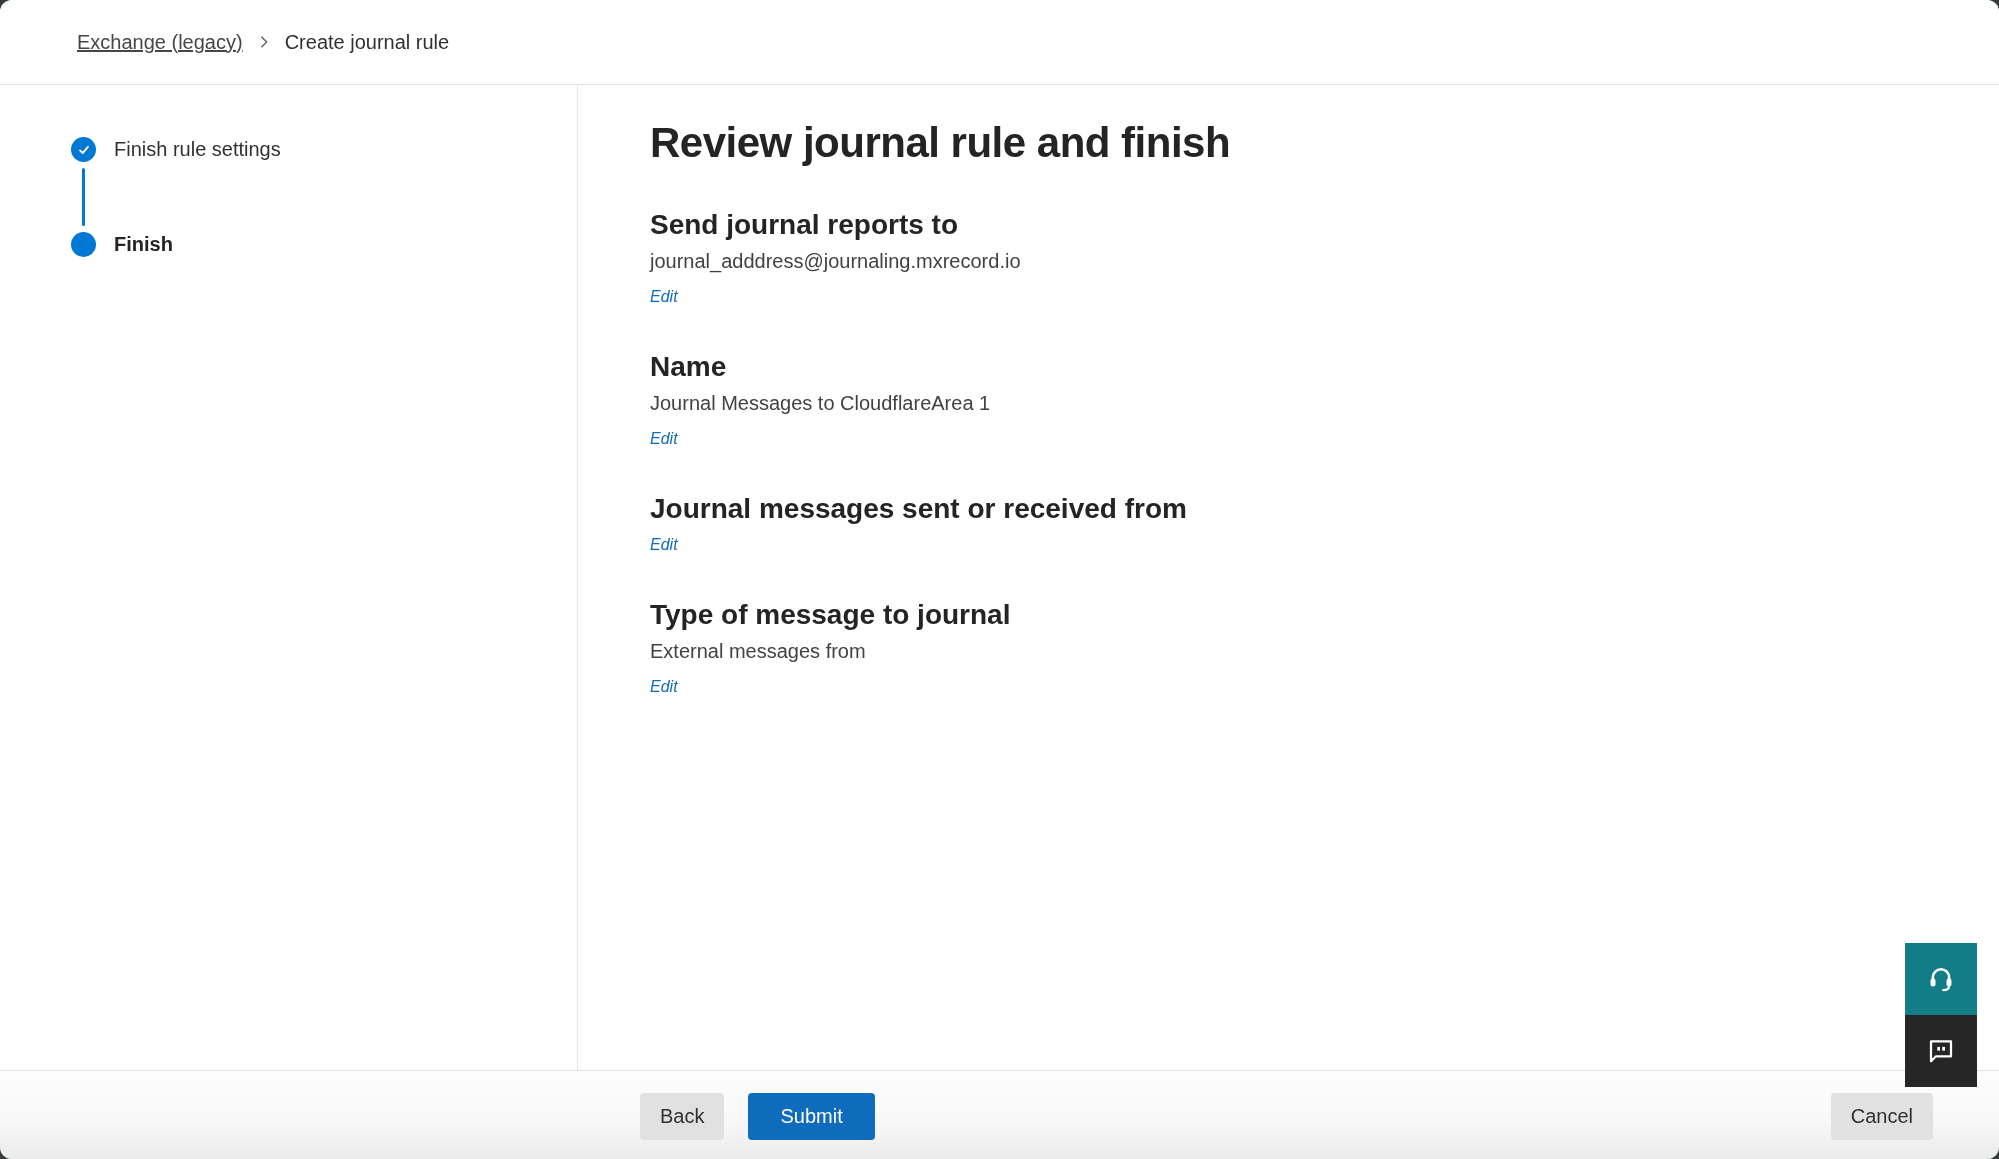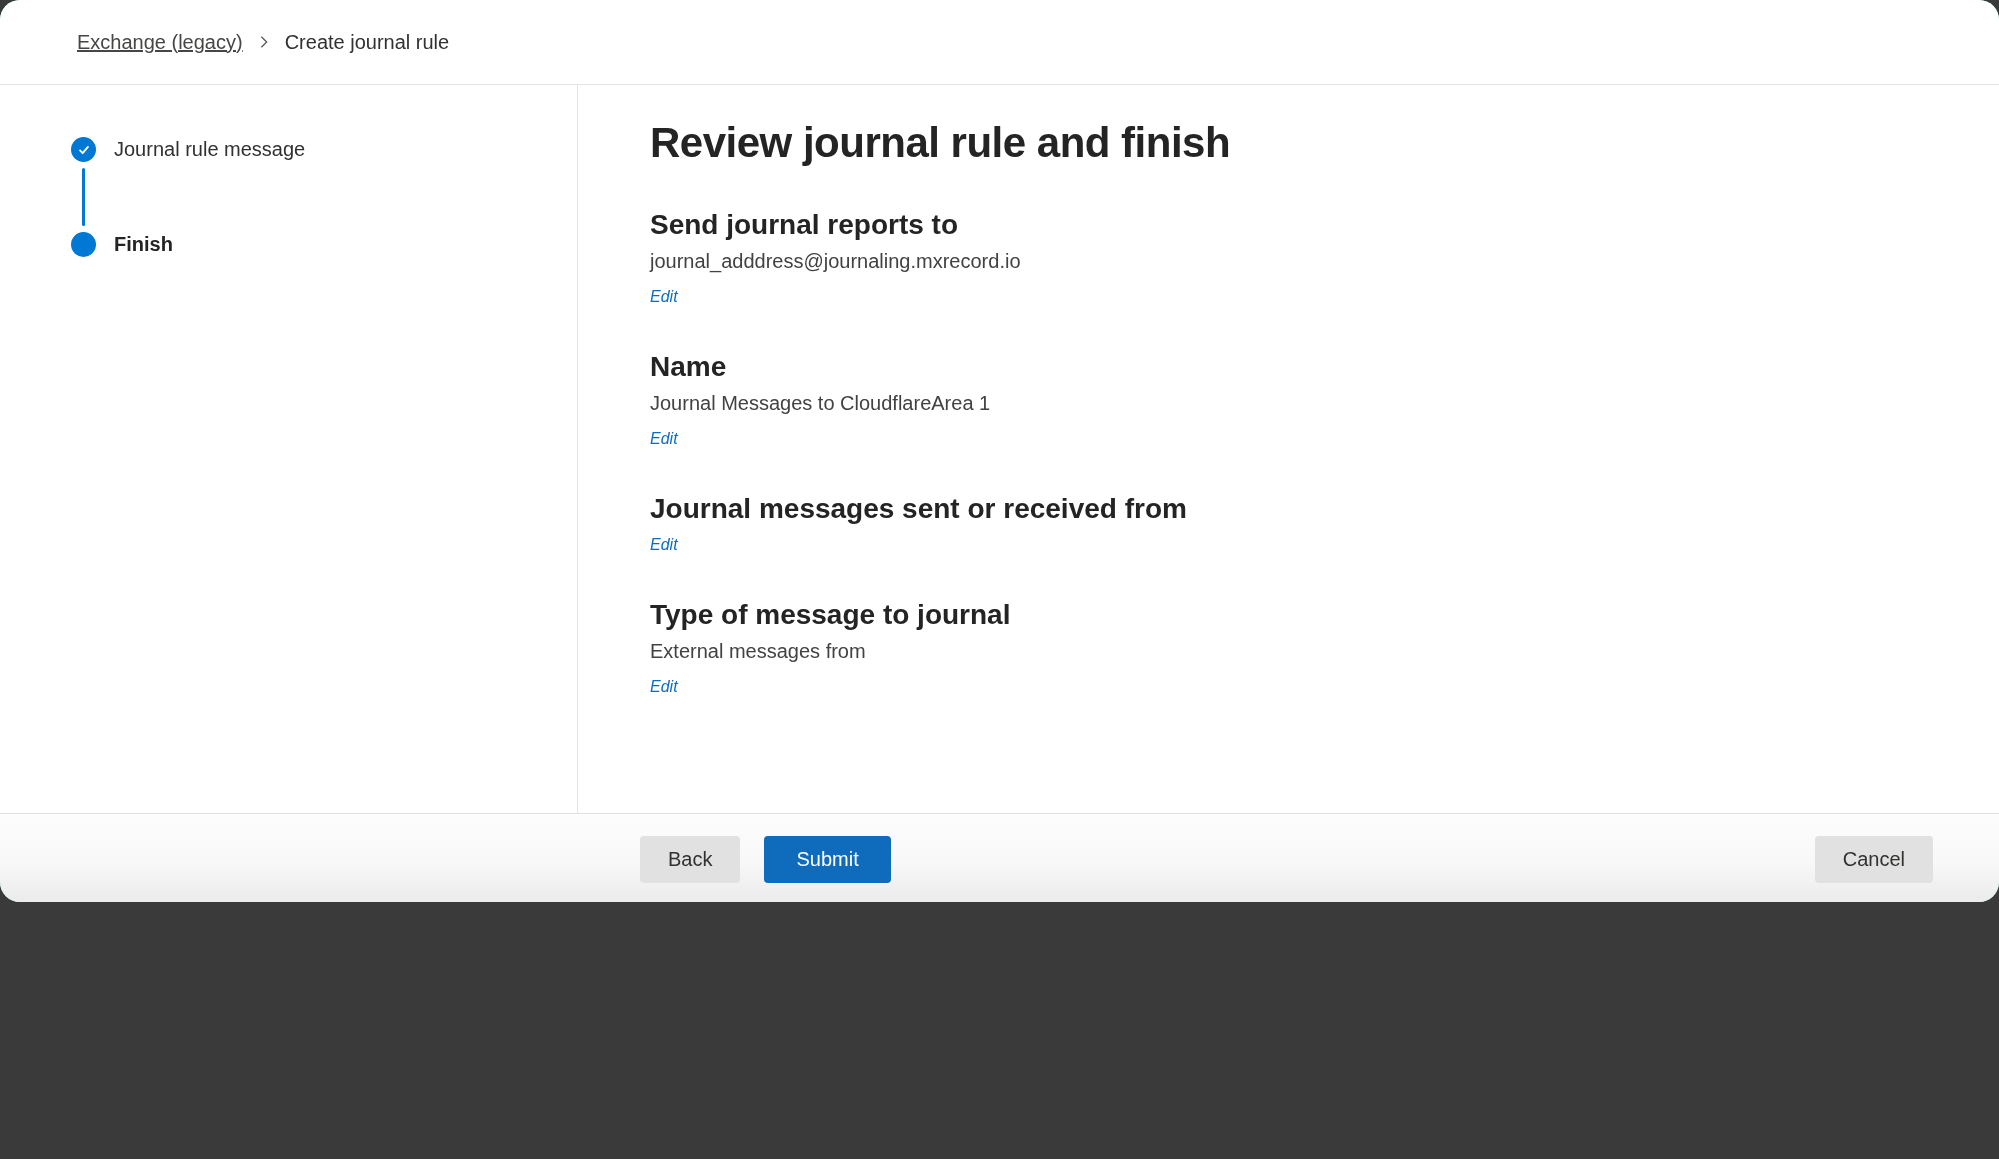--- a/index.html
+++ b/index.html
@@ -6,23 +6,23 @@
   html, body { width: 1999px; height: 1159px; }
   body {
     background: #3a3a3a;
     font-family: "Liberation Sans", sans-serif;
     color: #242424;
     overflow: hidden;
   }
   .window {
     position: relative;
     width: 1999px;
-    height: 902px;
+    height: 1159px;
     background: #86efac;
-    border-radius: 20px;
+    border-radius: 12px;
     overflow: hidden;
     display: flex;
     flex-direction: column;
   }
   
   .header {
     height: 85px;
     flex: 0 0 85px;
     display: flex;
     align-items: center;
@@ -81,21 +81,21 @@
     align-items: flex-start;
     padding: 22px 66px 0 640px;
   }
   .btn {
     font-family: "Liberation Sans", sans-serif;
     font-size: 20px;
     height: 47px;
     border: none;
     border-radius: 4px;
     cursor: pointer;
-    padding: 0 28px;
+    padding: 0 20px;
   }
   .btn-secondary { background: #e1e1e1; color: #323130; }
   .btn-primary { background: #0f6cbd; color: #ffffff; padding: 0 32px; margin-left: 24px; }
   .btn-cancel { margin-left: auto; }
   
   .float-stack { position: absolute; right: 22px; top: 943px; display: flex; flex-direction: column; z-index: 5; }
   .float-btn {
     width: 72px; height: 72px;
     display: flex; align-items: center; justify-content: center;
     cursor: pointer; border: none;
@@ -123,21 +123,21 @@
 
   <div class="body-row">
 
     <div class="left-panel">
       <div class="step-row">
         <span class="step-circle">
           <svg viewBox="0 0 16 16">
               <path d="M3.5 8.5 L6.5 11.5 L12.5 4.5" fill="none" stroke="#ffffff" stroke-width="2.2" stroke-linecap="round" stroke-linejoin="round"></path>
             </svg>
         </span>
-        <span class="step-label">Journal rule message</span>
+        <span class="step-label">Finish rule settings</span>
       </div>
       <div class="step-connector"></div>
       <div class="step-row">
         <span class="step-circle"></span>
         <span class="step-label current">Finish</span>
       </div>
     </div>
 
     <div class="main">
       <h1 class="page-title">Review journal rule and finish</h1>

